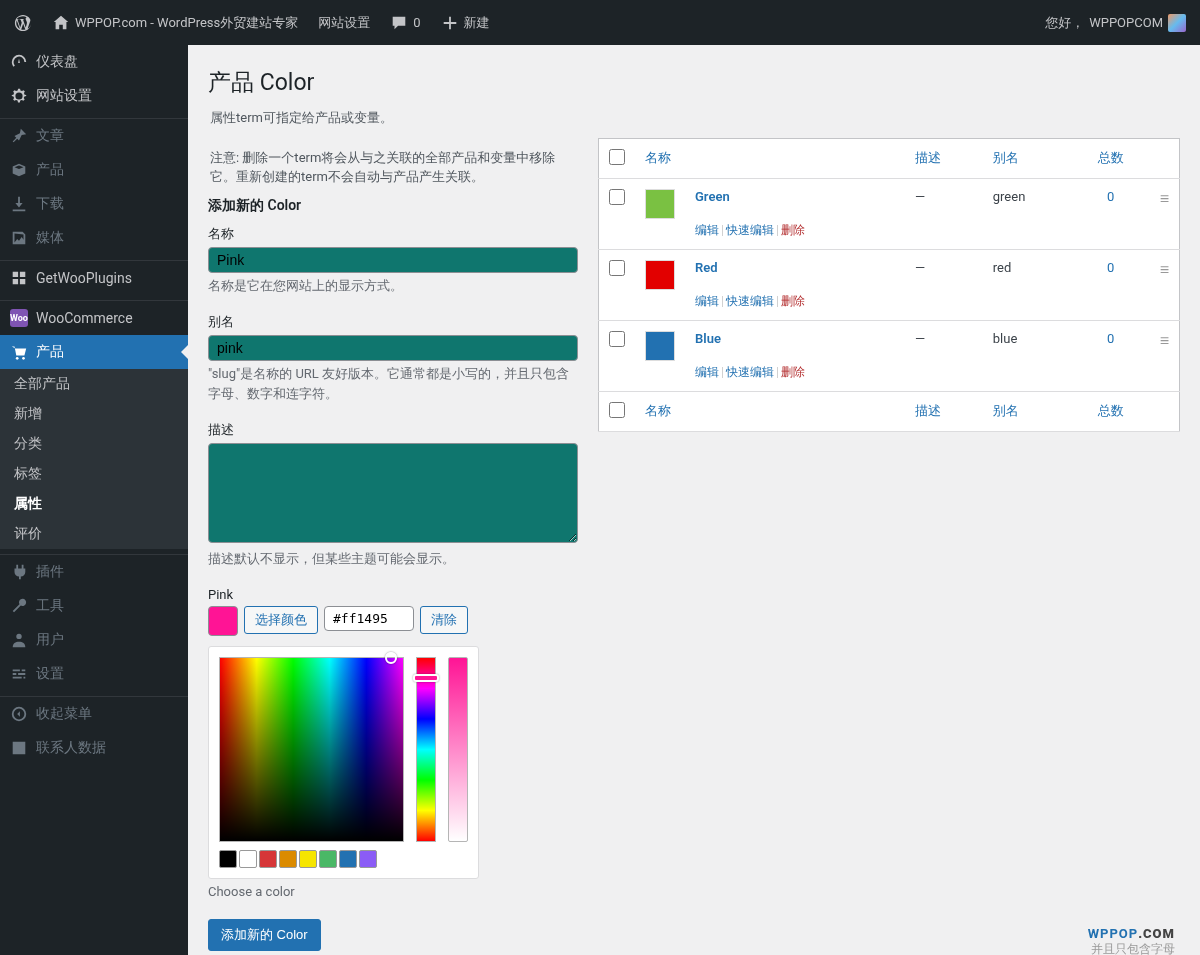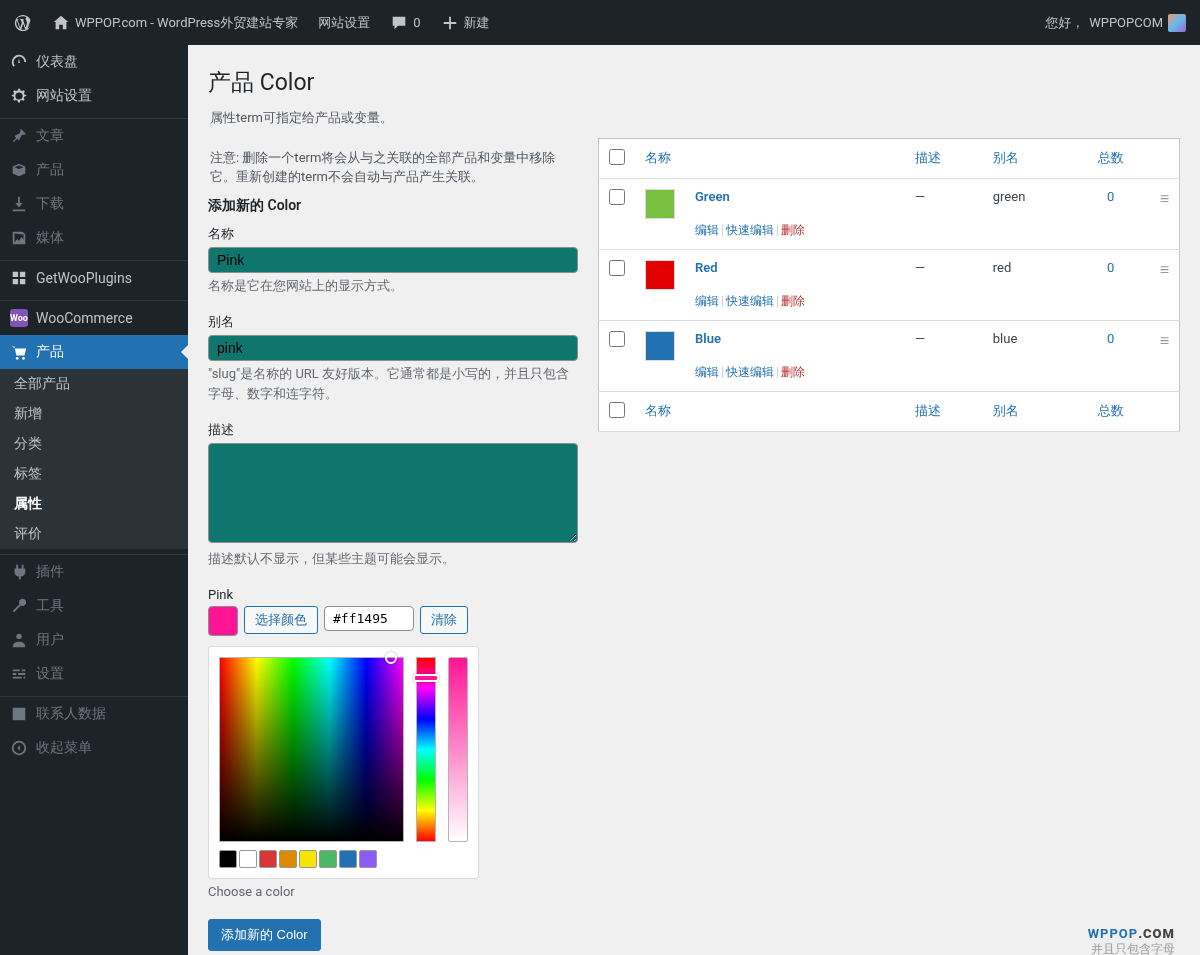--- a/index.html
+++ b/index.html
@@ -226,33 +226,33 @@
           <svg viewBox="0 0 20 20">
             <path d="M3 5h8v2H3zm10 0h4v2h-4zM3 9h4v2H3zm6 0h8v2H9zM3 13h10v2H3zm12 0h2v2h-2z"></path>
           </svg>
         </span>
         <span>设置</span>
       </div>
     <div class="sep"></div>
     <div class="menu-item dim">
         <span class="menu-icon">
           <svg viewBox="0 0 20 20">
-            <path d="M3 3h14v14H3zm3 3h8v2H6zm0 4h8v2H6z"></path>
-          </svg>
-        </span>
-        <span>联系人数据</span>
-      </div>
-    <div class="menu-item dim">
-        <span class="menu-icon">
-          <svg viewBox="0 0 20 20">
             <circle cx="10" cy="10" r="7" fill="none" stroke="currentColor" stroke-width="2"></circle>
             <path d="M11 7l-3 3 3 3"></path>
           </svg>
         </span>
         <span>收起菜单</span>
+      </div>
+    <div class="menu-item dim">
+        <span class="menu-icon">
+          <svg viewBox="0 0 20 20">
+            <path d="M3 3h14v14H3zm3 3h8v2H6zm0 4h8v2H6z"></path>
+          </svg>
+        </span>
+        <span>联系人数据</span>
       </div>
   </div>
 
   <div class="content">
     <h1>产品 Color</h1>
     <p class="desc">属性term可指定给产品或变量。</p>
 
     <div class="two-col">
       <div class="form-col">
         <p class="desc">注意: 删除一个term将会从与之关联的全部产品和变量中移除它。重新创建的term不会自动与产品产生关联。</p>

